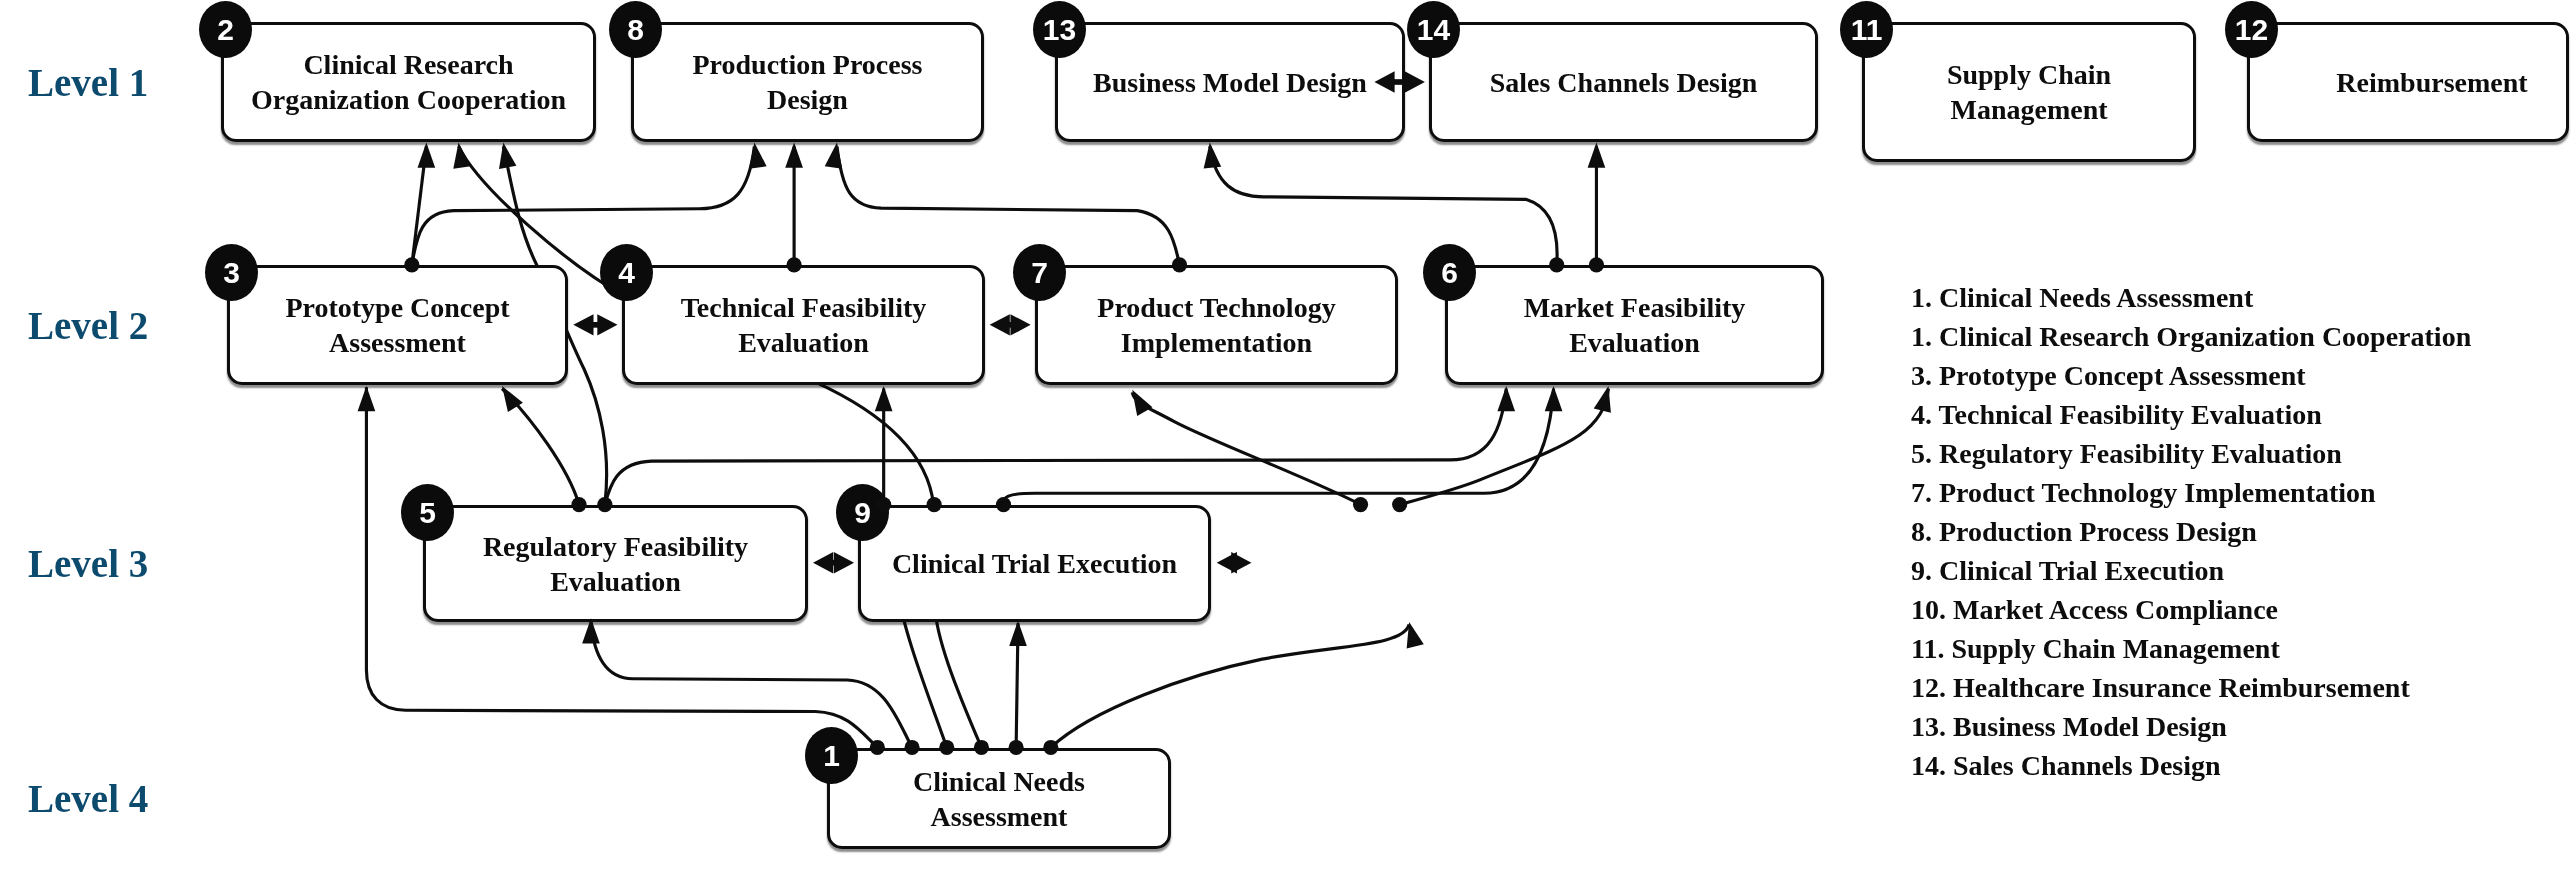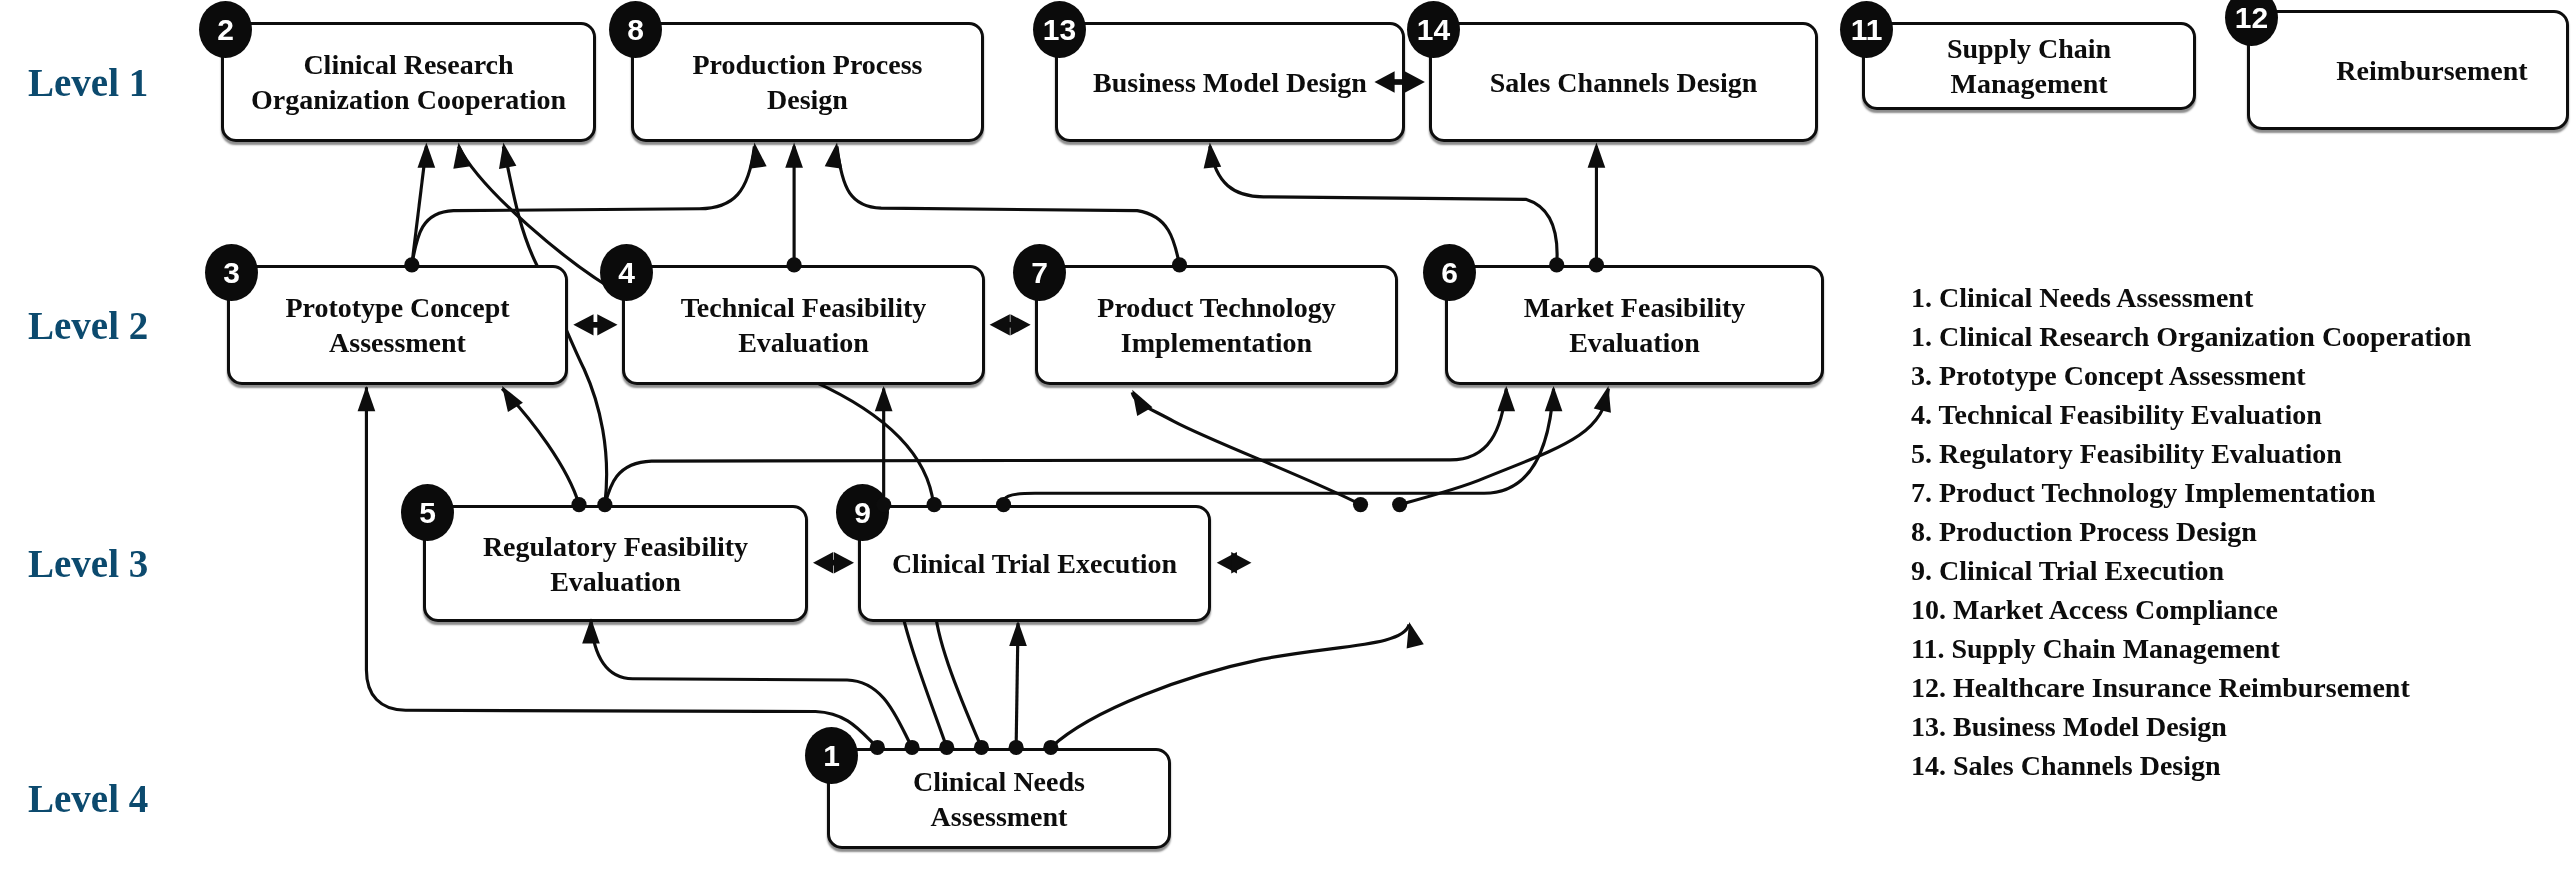--- a/index.html
+++ b/index.html
@@ -117,26 +117,26 @@
       </div>
       <div class="node-box" style="left: 631px; top: 22px; width: 353px; height: 120px;">
         <div class="badge" style="left: -25px; top: -24px;">8</div>
         <div class="node-label">Production Process</div>
         <div class="node-label">Design</div>
       </div>
       <div class="node-box" style="left: 858px; top: 505px; width: 353px; height: 117px;">
         <div class="badge" style="left: -25px; top: -24px;">9</div>
         <div class="node-label">Clinical Trial Execution</div>
       </div>
-      <div class="node-box" style="left: 1862px; top: 22px; width: 334px; height: 88px;">
+      <div class="node-box" style="left: 1862px; top: 22px; width: 334px; height: 140px;">
         <div class="badge" style="left: -25px; top: -24px;">11</div>
         <div class="node-label">Supply Chain</div>
         <div class="node-label">Management</div>
       </div>
-      <div class="node-box" style="left: 2247px; top: 10px; width: 322px; height: 120px; padding-left: 48px;">
+      <div class="node-box" style="left: 2247px; top: 22px; width: 322px; height: 120px; padding-left: 48px;">
         <div class="badge" style="left: -25px; top: -24px;">12</div>
         <div class="node-label">Reimbursement</div>
       </div>
       <div class="node-box" style="left: 1019px; top: 22px; width: 350px; height: 120px; margin-left: 36px;">
         <div class="badge" style="left: -25px; top: -24px;">13</div>
         <div class="node-label">Business Model Design</div>
       </div>
       <div class="node-box" style="left: 1429px; top: 22px; width: 389px; height: 120px;">
         <div class="badge" style="left: -25px; top: -24px;">14</div>
         <div class="node-label">Sales Channels Design</div>

